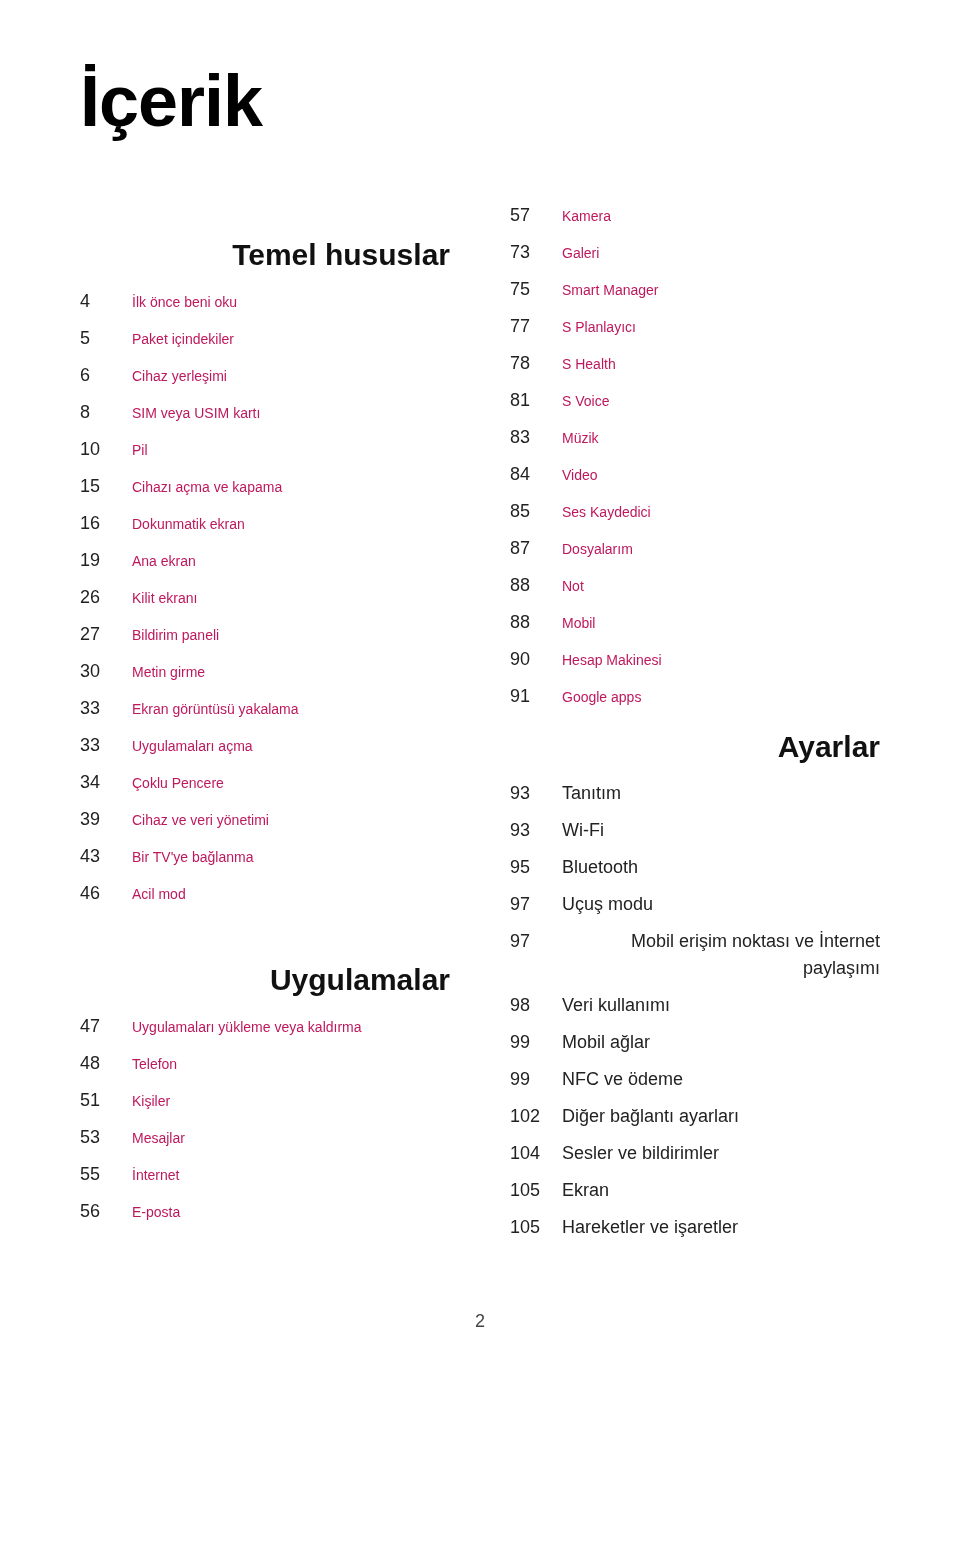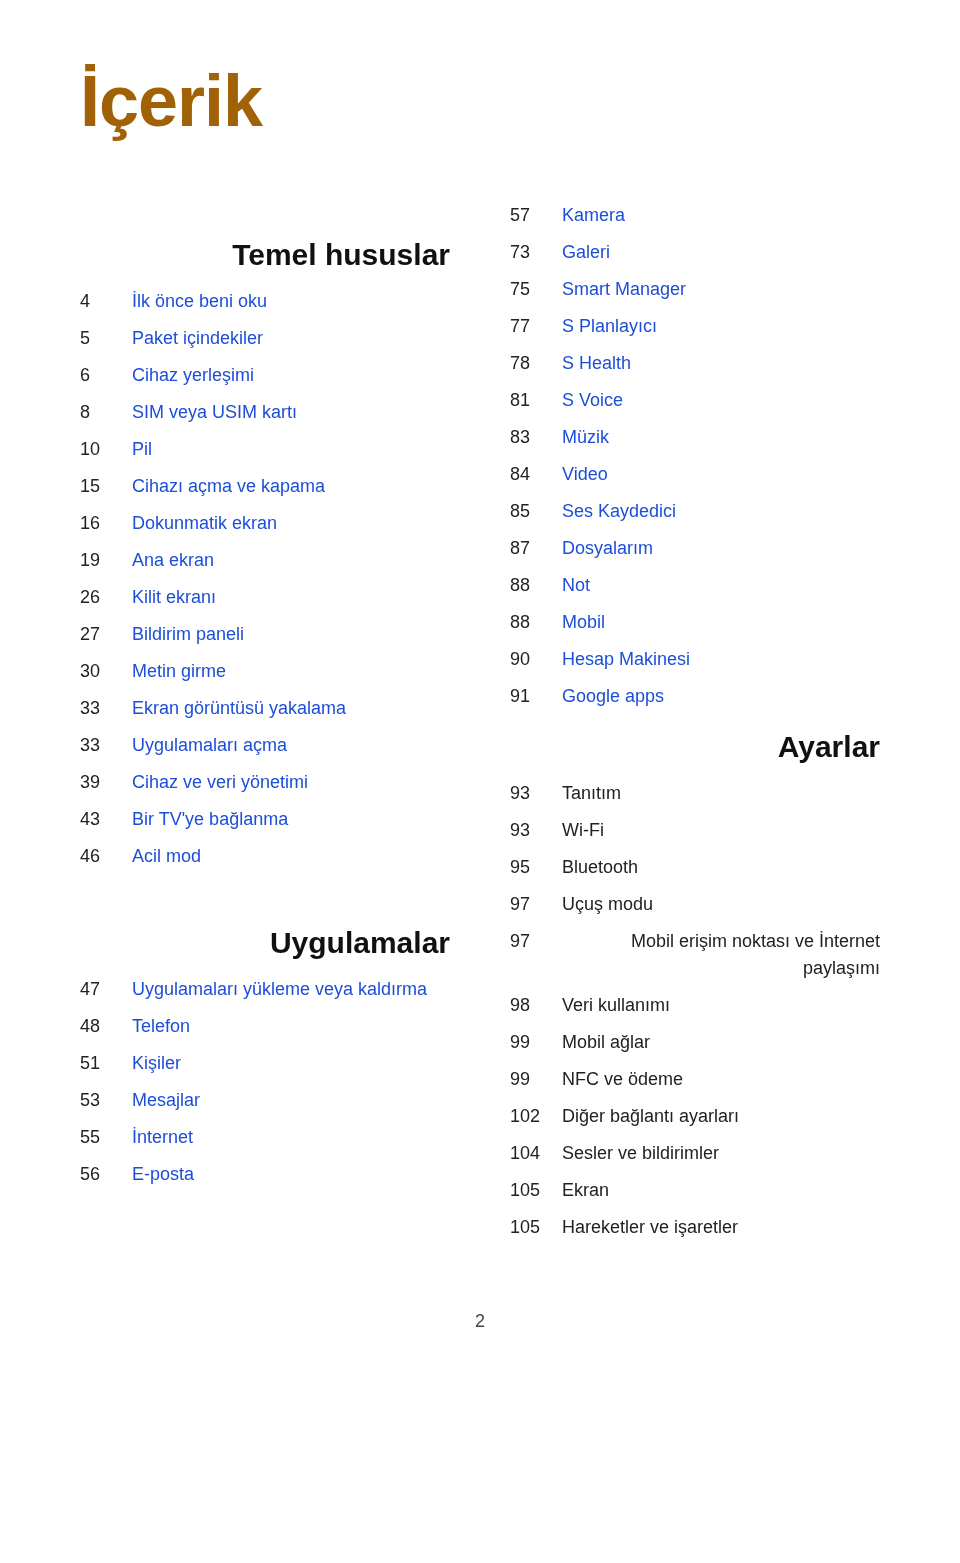--- a/index.html
+++ b/index.html
@@ -13,21 +13,21 @@
       font-family: 'Arial', sans-serif;
       color: #222222;
       width: 960px;
       min-height: 1563px;
       padding: 60px 80px 80px 80px;
     }
 
     .page-title {
       font-size: 72px;
       font-weight: 900;
-      color: #a16207;
+      color: #000000;
       margin-bottom: 60px;
       letter-spacing: -1px;
     }
 
     .section-heading {
       font-size: 30px;
       font-weight: 700;
       color: #111111;
       margin-bottom: 16px;
       margin-top: 8px;
@@ -59,22 +59,22 @@
     }
 
     .toc-num {
       min-width: 52px;
       font-size: 18px;
       color: #222222;
       flex-shrink: 0;
     }
 
     .toc-label {
-      font-size: 18px;
-      color: #1d4ed8;
+      font-size: 14px;
+      color: #be185d;
     }
 
     .sub-section {
       margin-top: 36px;
     }
 
     .bottom-section {
       margin-top: 56px;
     }
 
@@ -158,20 +158,24 @@
           </li>
           <li class="toc-item">
             <span class="toc-num">33</span>
             <span class="toc-label">Ekran görüntüsü yakalama</span>
           </li>
           <li class="toc-item">
             <span class="toc-num">33</span>
             <span class="toc-label">Uygulamaları açma</span>
           </li>
           <li class="toc-item">
+            <span class="toc-num">34</span>
+            <span class="toc-label">Çoklu Pencere</span>
+          </li>
+          <li class="toc-item">
             <span class="toc-num">39</span>
             <span class="toc-label">Cihaz ve veri yönetimi</span>
           </li>
           <li class="toc-item">
             <span class="toc-num">43</span>
             <span class="toc-label">Bir TV'ye bağlanma</span>
           </li>
           <li class="toc-item">
             <span class="toc-num">46</span>
             <span class="toc-label">Acil mod</span>

